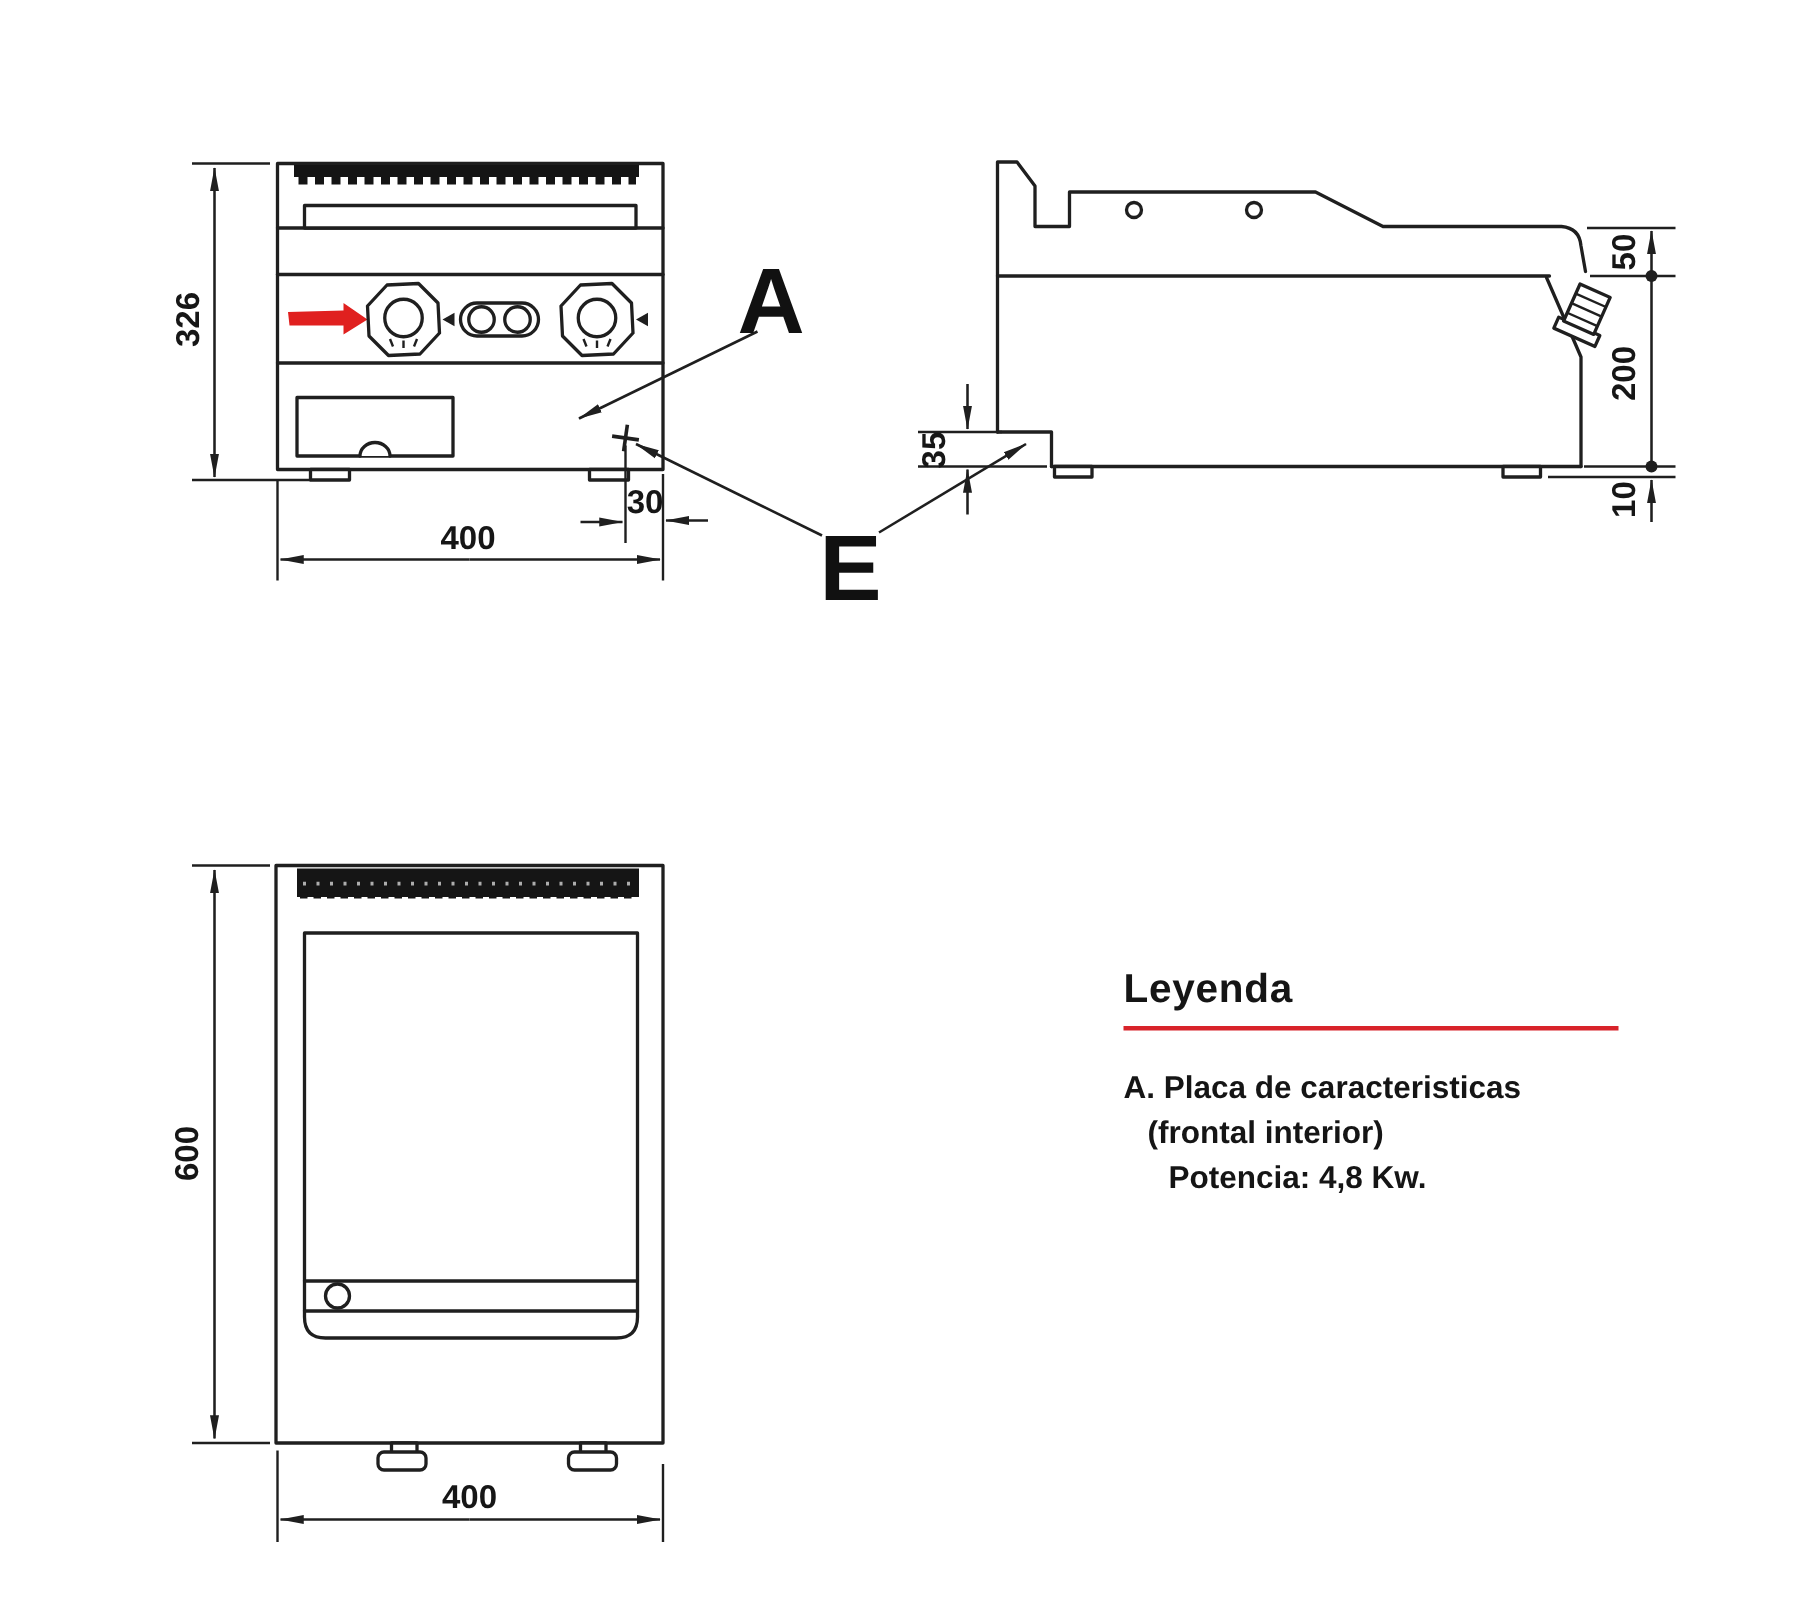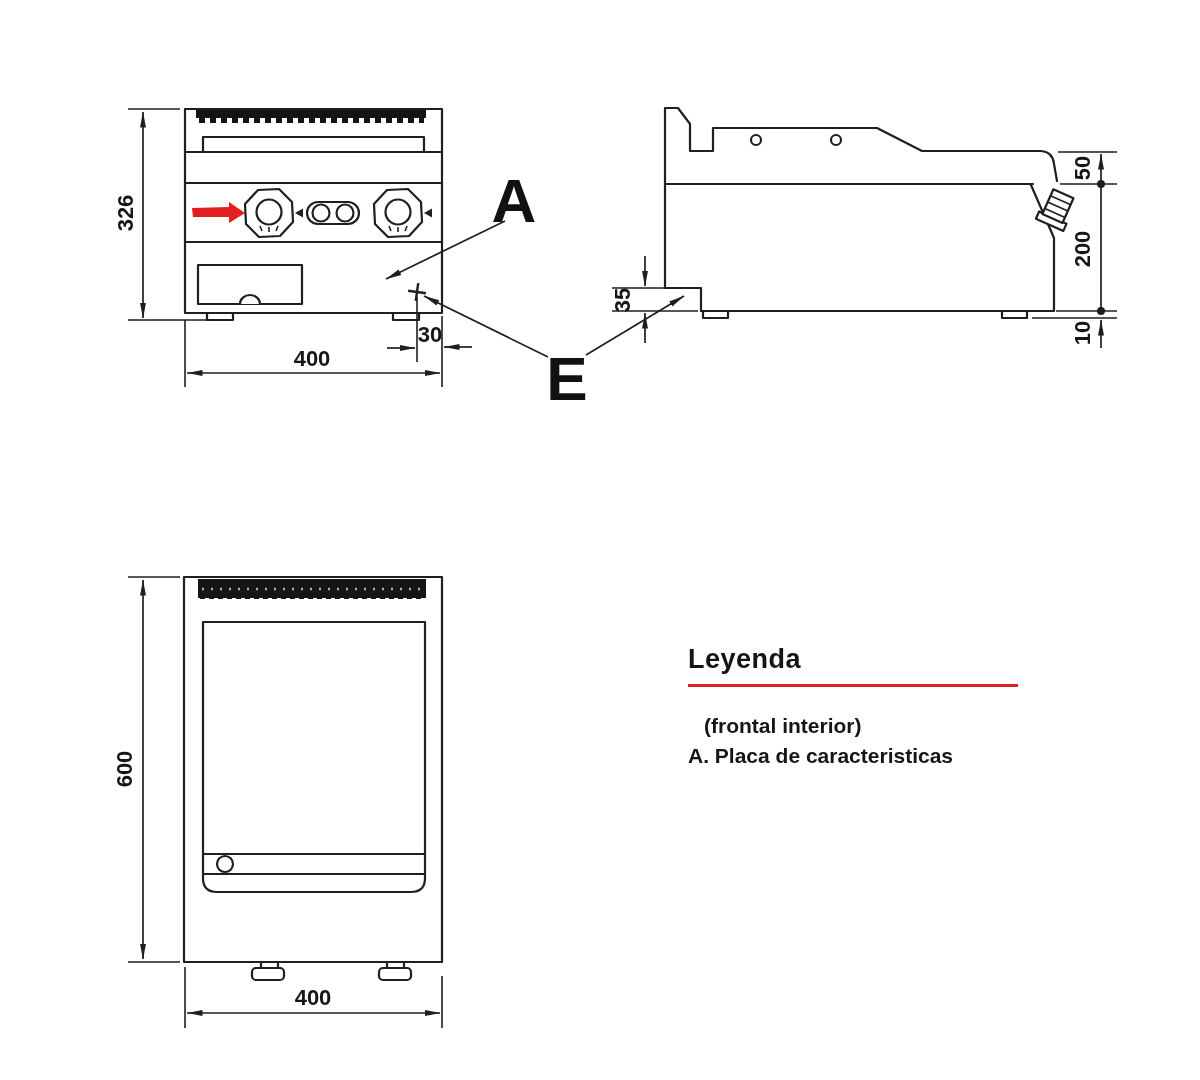--- a/index.html
+++ b/index.html
@@ -5,21 +5,21 @@
   html,body{margin:0;padding:0;background:#ffffff;}
   #canvas{position:relative;width:1200px;height:1080px;background:#ffffff;overflow:hidden;
           font-family:"Liberation Sans",sans-serif;}
   svg{position:absolute;left:0;top:0;}
   .ln{stroke:#1f1f1f;stroke-width:2.2;fill:none;stroke-linecap:round;stroke-linejoin:round;}
   .thin{stroke:#1f1f1f;stroke-width:1.6;fill:none;}
   .dim{stroke:#1f1f1f;stroke-width:1.7;fill:none;}
   .fillw{fill:#ffffff;}
   .dimtxt{font-family:"Liberation Sans",sans-serif;font-size:22px;font-weight:bold;fill:#161616;}
   .bigtxt{font-family:"Liberation Sans",sans-serif;font-size:62px;font-weight:bold;fill:#111111;}
-  .legend{position:absolute;left:688px;top:644px;width:348px;color:#151515;}
+  .legend{position:absolute;left:749px;top:644px;width:348px;color:#151515;}
   .legend-title{font-size:27px;font-weight:600;letter-spacing:0.5px;}
   .legend-rule{height:3px;width:330px;margin-top:9px;}
   .legend-items{margin-top:24px;font-size:21px;font-weight:600;line-height:30px;}
   .li-sub1{padding-left:16px;}
   .li-sub2{padding-left:30px;}
 </style>
 </head>
 <body>
 
 <div id="canvas">
@@ -190,21 +190,22 @@
     <line class="dim" x1="548" y1="357" x2="424" y2="296" marker-end="url(#arr)"></line>
     <line class="dim" x1="586" y1="355" x2="684" y2="296" marker-end="url(#arr)"></line>
     <text class="bigtxt" x="567" y="400" text-anchor="middle">E</text>
   </g>
 </svg>
 
 <div class="legend">
   <div class="legend-title">Leyenda</div>
   <div class="legend-rule" style="background:#d8232a;"></div>
   <div class="legend-items">
-    <div class="li li-sub1">(frontal interior)</div>
     <div class="li">
       <span>A.</span>
       <span>Placa de caracteristicas</span>
     </div>
+    <div class="li li-sub1">(frontal interior)</div>
+    <div class="li li-sub2">Potencia: 4,8 Kw.</div>
   </div>
 </div>
 
 </div>
 
 </body></html>

